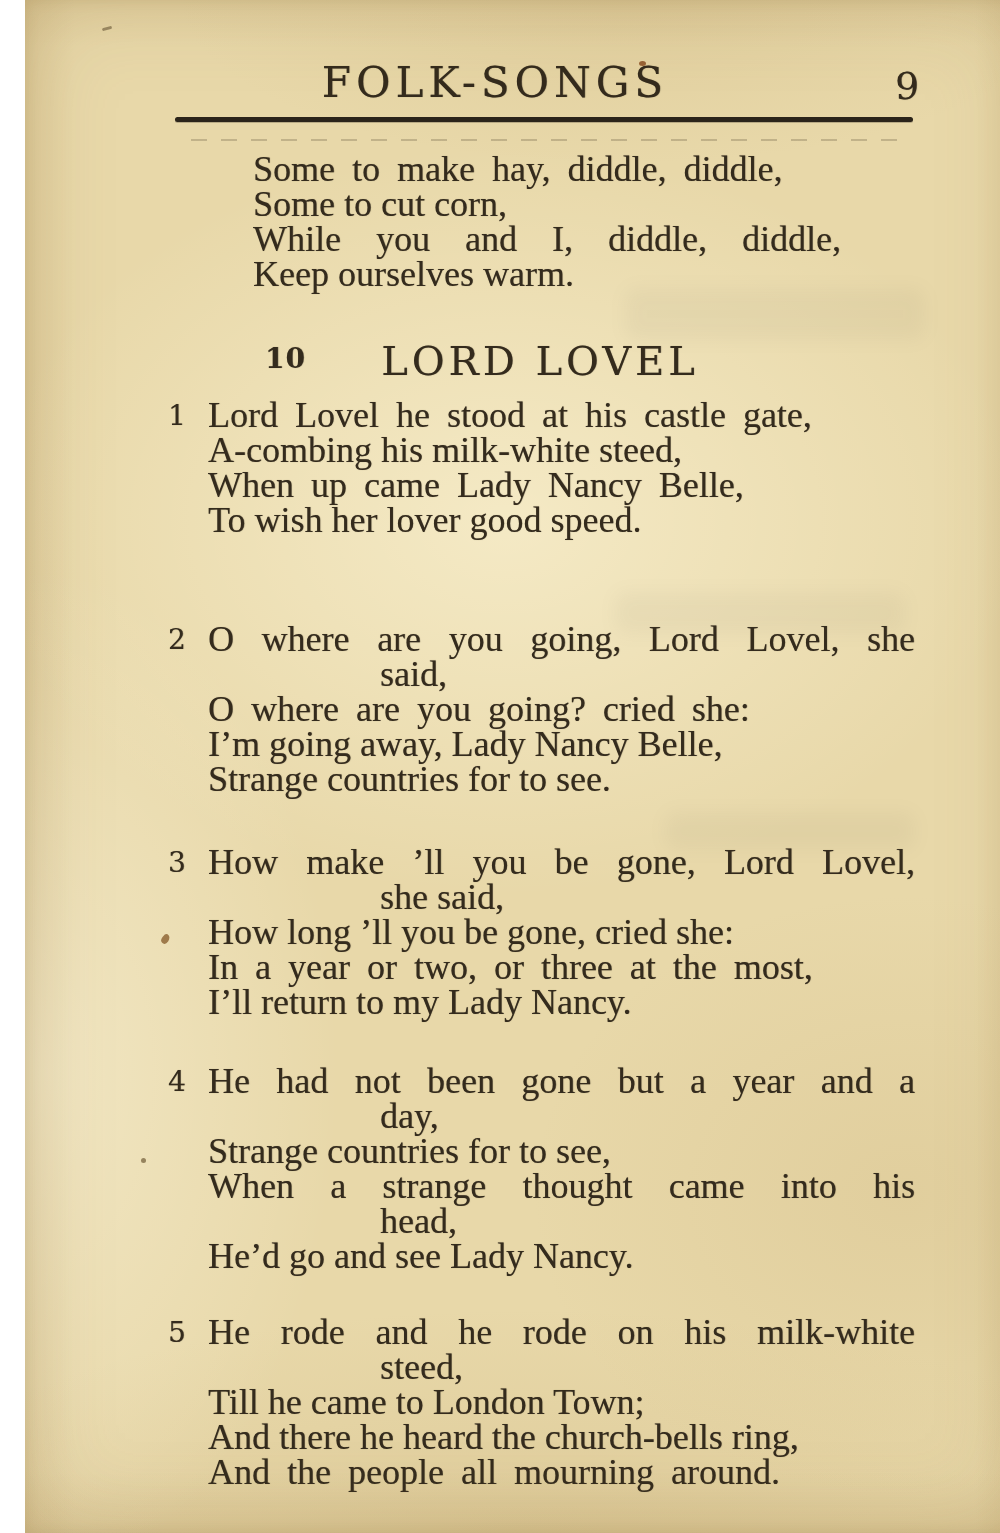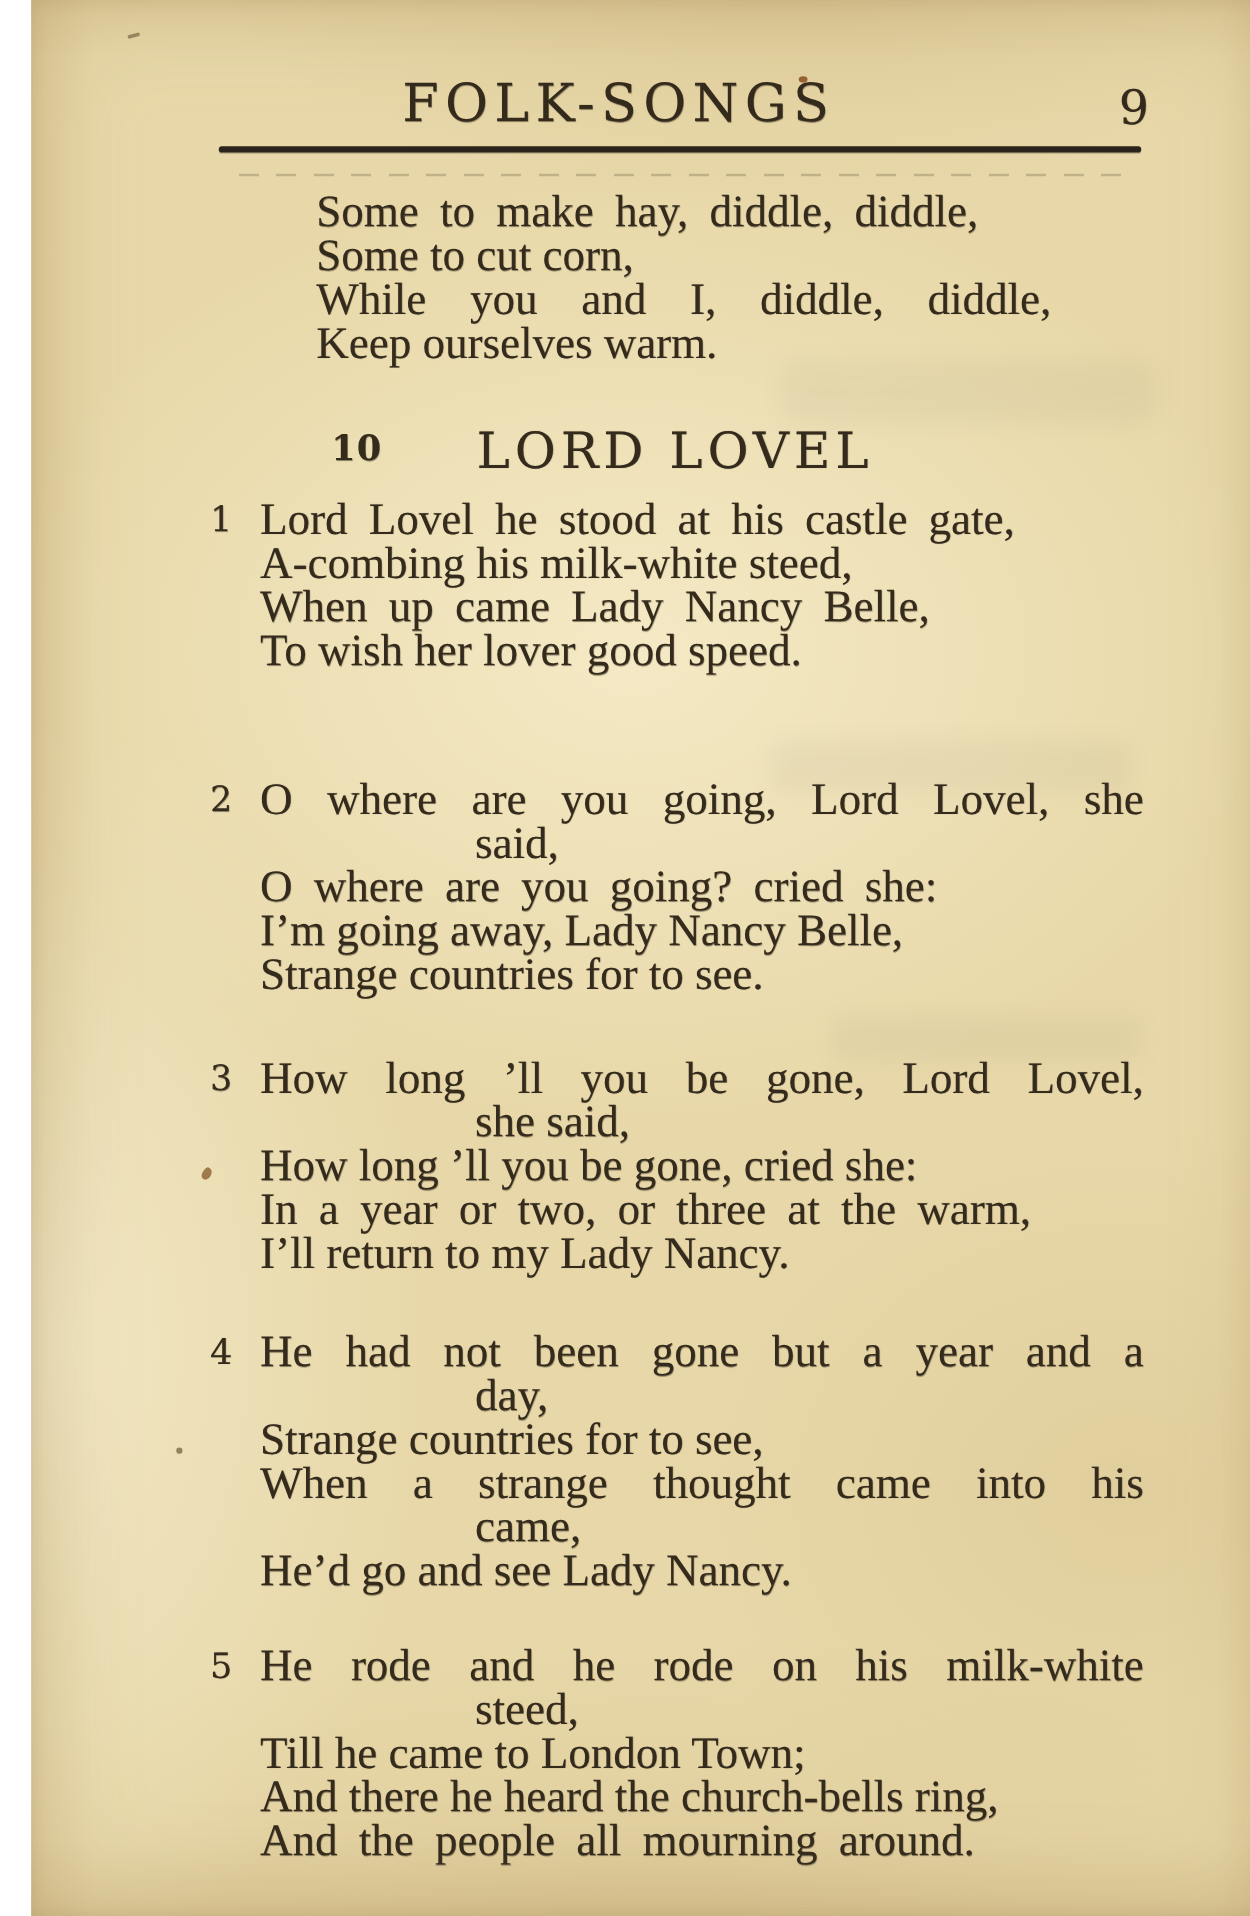--- a/index.html
+++ b/index.html
@@ -128,33 +128,33 @@
       <div class="verse ink">
         <span class="verse-num ink">2</span>
         <div class="line stretch">O where are you going, Lord Lovel, she</div>
         <div class="line indent">said,</div>
         <div class="line wide">O where are you going? cried she:</div>
         <div class="line">I’m going away, Lady Nancy Belle,</div>
         <div class="line">Strange countries for to see.</div>
       </div>
       <div class="verse ink">
         <span class="verse-num ink">3</span>
-        <div class="line stretch">How long ’ll you be gone, Lord Lovel,</div>
+        <div class="line stretch">How make ’ll you be gone, Lord Lovel,</div>
         <div class="line indent">she said,</div>
         <div class="line">How long ’ll you be gone, cried she:</div>
-        <div class="line wide">In a year or two, or three at the warm,</div>
+        <div class="line wide">In a year or two, or three at the most,</div>
         <div class="line">I’ll return to my Lady Nancy.</div>
       </div>
       <div class="verse ink">
         <span class="verse-num ink">4</span>
         <div class="line stretch">He had not been gone but a year and a</div>
         <div class="line indent">day,</div>
         <div class="line">Strange countries for to see,</div>
         <div class="line stretch">When a strange thought came into his</div>
-        <div class="line indent">came,</div>
+        <div class="line indent">head,</div>
         <div class="line">He’d go and see Lady Nancy.</div>
       </div>
       <div class="verse ink">
         <span class="verse-num ink">5</span>
         <div class="line stretch">He rode and he rode on his milk-white</div>
         <div class="line indent">steed,</div>
         <div class="line">Till he came to London Town;</div>
         <div class="line">And there he heard the church-bells ring,</div>
         <div class="line wide">And the people all mourning around.</div>
       </div>

